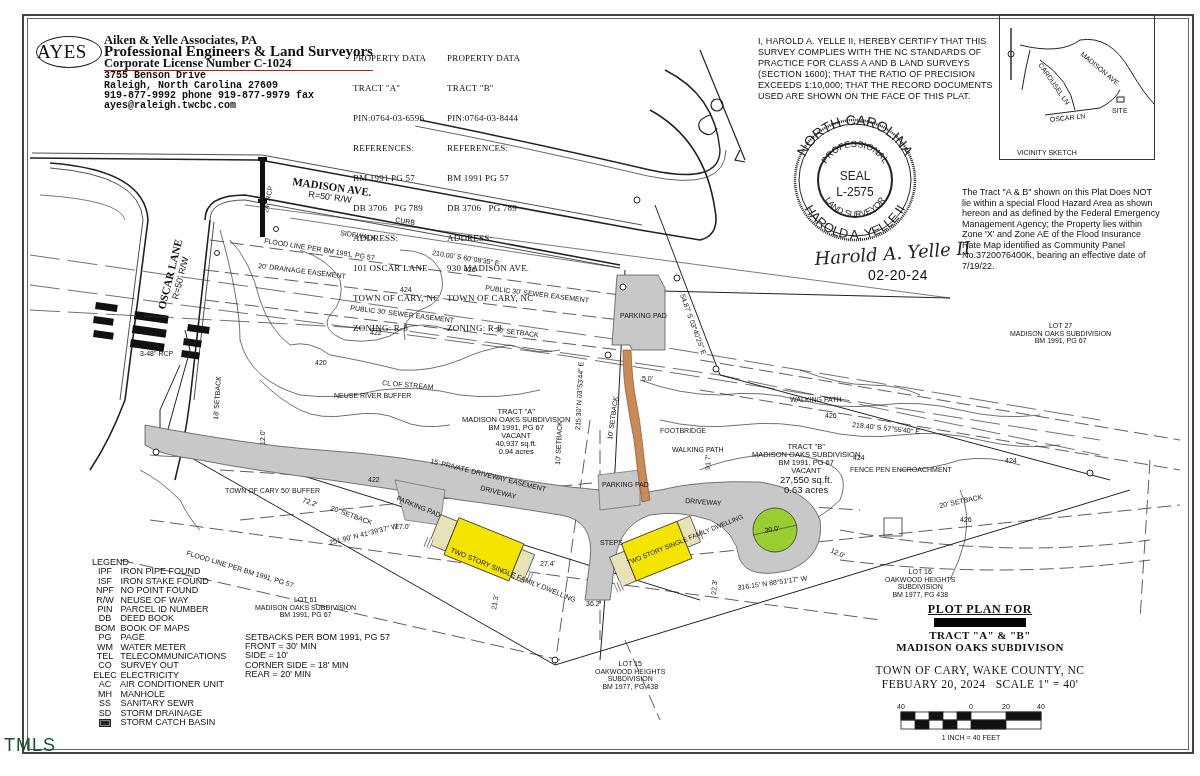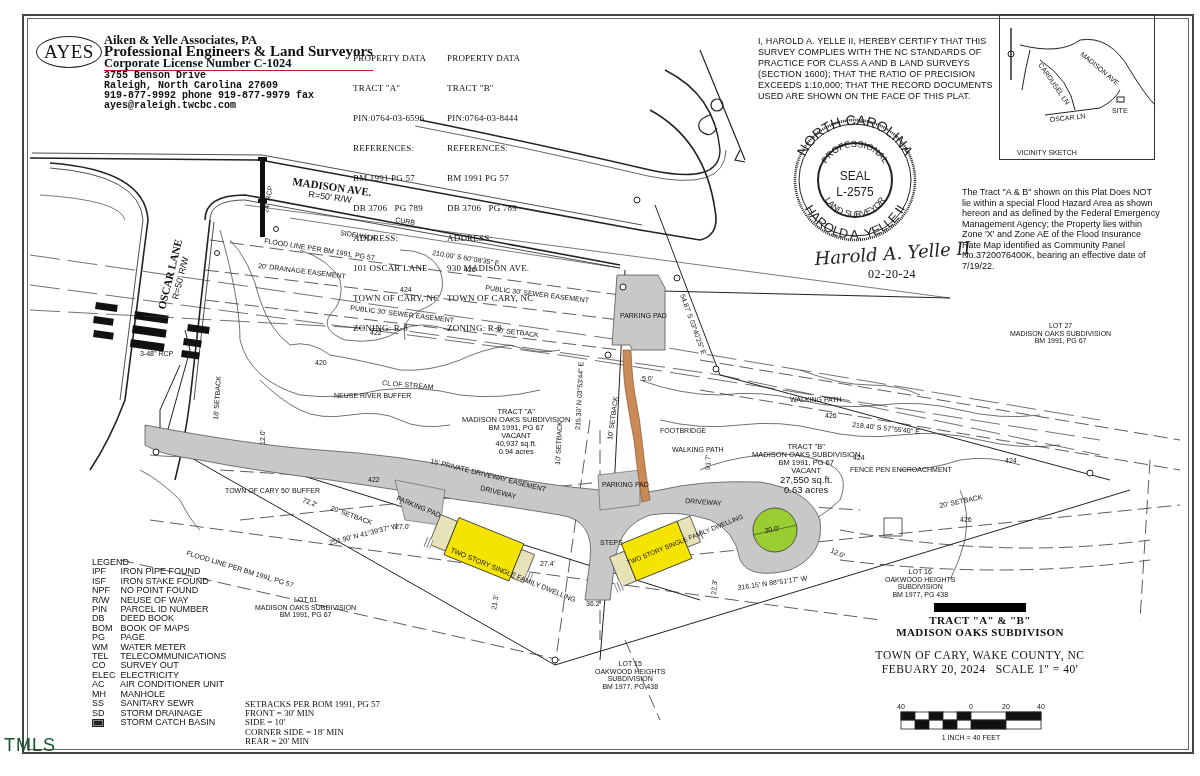--- a/index.html
+++ b/index.html
@@ -2,41 +2,41 @@
 <html><head>
 <meta charset="utf-8">
 <style>
   html, body { margin:0; padding:0; background:#ffffff; }
   body { width:1200px; height:776px; position:relative; overflow:hidden; font-family:"Liberation Sans", sans-serif; color:#111; }
   .abs { position:absolute; }
   .frame-outer { position:absolute; left:22px; top:14px; width:1172px; height:740px; border:2px solid #444; box-sizing:border-box; }
   .frame-inner { position:absolute; left:27px; top:18px; width:1162px; height:732px; border:1px solid #666; box-sizing:border-box; }
   svg.plan { position:absolute; left:0; top:0; }
   .firm-box { left:36px; top:24px; }
-  .logo { position:absolute; left:0; top:12px; width:64px; height:30px; border:1.5px solid #222; border-radius:50%; text-align:center; font-family:"Liberation Serif", serif; font-size:19px; line-height:30px; letter-spacing:0.5px; }
+  .logo { position:absolute; left:0; top:12px; width:64px; height:30px; border:1.5px solid #222; border-radius:50%; font-family:"Liberation Serif", serif; font-size:19px; line-height:30px; letter-spacing:0.5px; }
   .firm-text { position:absolute; left:68px; top:10px; font-family:"Liberation Serif", serif; white-space:nowrap; }
   .firm-text .l1 { font-size:12.5px; font-weight:bold; line-height:12px; }
   .firm-text .l2 { font-size:15px; font-weight:bold; line-height:11px; }
   .firm-text .l3 { font-size:12.5px; font-weight:bold; line-height:13px; border-bottom:1px solid #b91c1c; }
   .firm-text .l4 { font-size:10px; font-weight:bold; line-height:10px; font-family:Liberation Mono, monospace; }
   .prop-col { font-size:9px; line-height:10px; white-space:pre; font-family:Liberation Serif, serif; letter-spacing:0.2px; }
   .cert { left:758px; top:36px; font-size:9px; line-height:11px; width:240px; letter-spacing:0.1px; }
   .vicinity { left:999px; top:14px; width:156px; height:146px; border:1.5px solid #333; box-sizing:border-box; }
   .flood { left:962px; top:187px; font-size:9px; line-height:10.5px; width:200px; }
   .legend { left:92px; top:558px; font-size:9px; line-height:9.4px; }
   .legend .row { white-space:nowrap; }
-  .legend .code { display:inline-block; min-width:26px; }
-  .setbacks { left:245px; top:700px; font-size:9px; line-height:9.2px;font-family:Liberation Serif, serif; }
+  .legend .code { display:inline-block; min-width:26px;text-align:center; }
+  .setbacks { left:245px; top:633px; font-size:9px; line-height:9.2px; }
   .lot-label { font-size:7px; line-height:7.5px; text-align:center; white-space:nowrap; }
   .title-block { left:850px; top:602px; width:260px; text-align:center; font-family:"Liberation Serif", serif; }
   .title-block .t1 { font-size:12px; font-weight:bold; letter-spacing:0.6px; }
   .title-block .redact { width:92px; height:9px; background:#000; margin:1px auto 2px auto; }
   .title-block .t2 { font-size:11px; font-weight:bold; line-height:12px; letter-spacing:0.4px; }
   .title-block .t3 { font-size:11.5px; font-weight:normal; line-height:14px; letter-spacing:0.5px; white-space:nowrap; }
-  .sig-date { left:868px; top:267px; font-size:12px; font-family:Liberation Serif, serif; letter-spacing:0.5px; }
+  .sig-date { left:868px; top:267px; font-size:14px; font-family:Liberation Sans, sans-serif; letter-spacing:0.5px; }
   .watermark { left:4px; top:735px; font-size:18px; color:#14532d; letter-spacing:1px; font-family:"Liberation Sans", sans-serif; }
   .map-lbl { font-family:"Liberation Sans", sans-serif; font-size:7px; fill:#111; }
 </style>
 </head>
 <body>
 
 <div class="frame-outer"></div>
 <div class="frame-inner"></div>
 
 <svg class="plan" width="1200" height="776" viewBox="0 0 1200 776">
@@ -413,20 +413,21 @@
 
 <div class="abs setbacks">
   <div>SETBACKS PER BOM 1991, PG 57</div>
   <div>FRONT = 30' MIN</div>
   <div>SIDE = 10'</div>
   <div>CORNER SIDE = 18' MIN</div>
   <div>REAR = 20' MIN</div>
 </div>
 
 <div class="abs title-block">
+  <div class="t1" style="text-decoration:underline;">PLOT PLAN FOR</div>
   <div class="redact"></div>
   <div class="t2">TRACT "A" &amp; "B"</div>
   <div class="t2">MADISON OAKS SUBDIVISON</div>
   <div style="height:10px;"></div>
   <div class="t3">TOWN OF CARY, WAKE COUNTY, NC</div>
   <div class="t3"><span>FEBUARY 20, 2024</span>&nbsp;&nbsp;&nbsp;<span>SCALE 1" = 40'</span></div>
 </div>
 
 <div class="abs watermark">TMLS</div>
 

